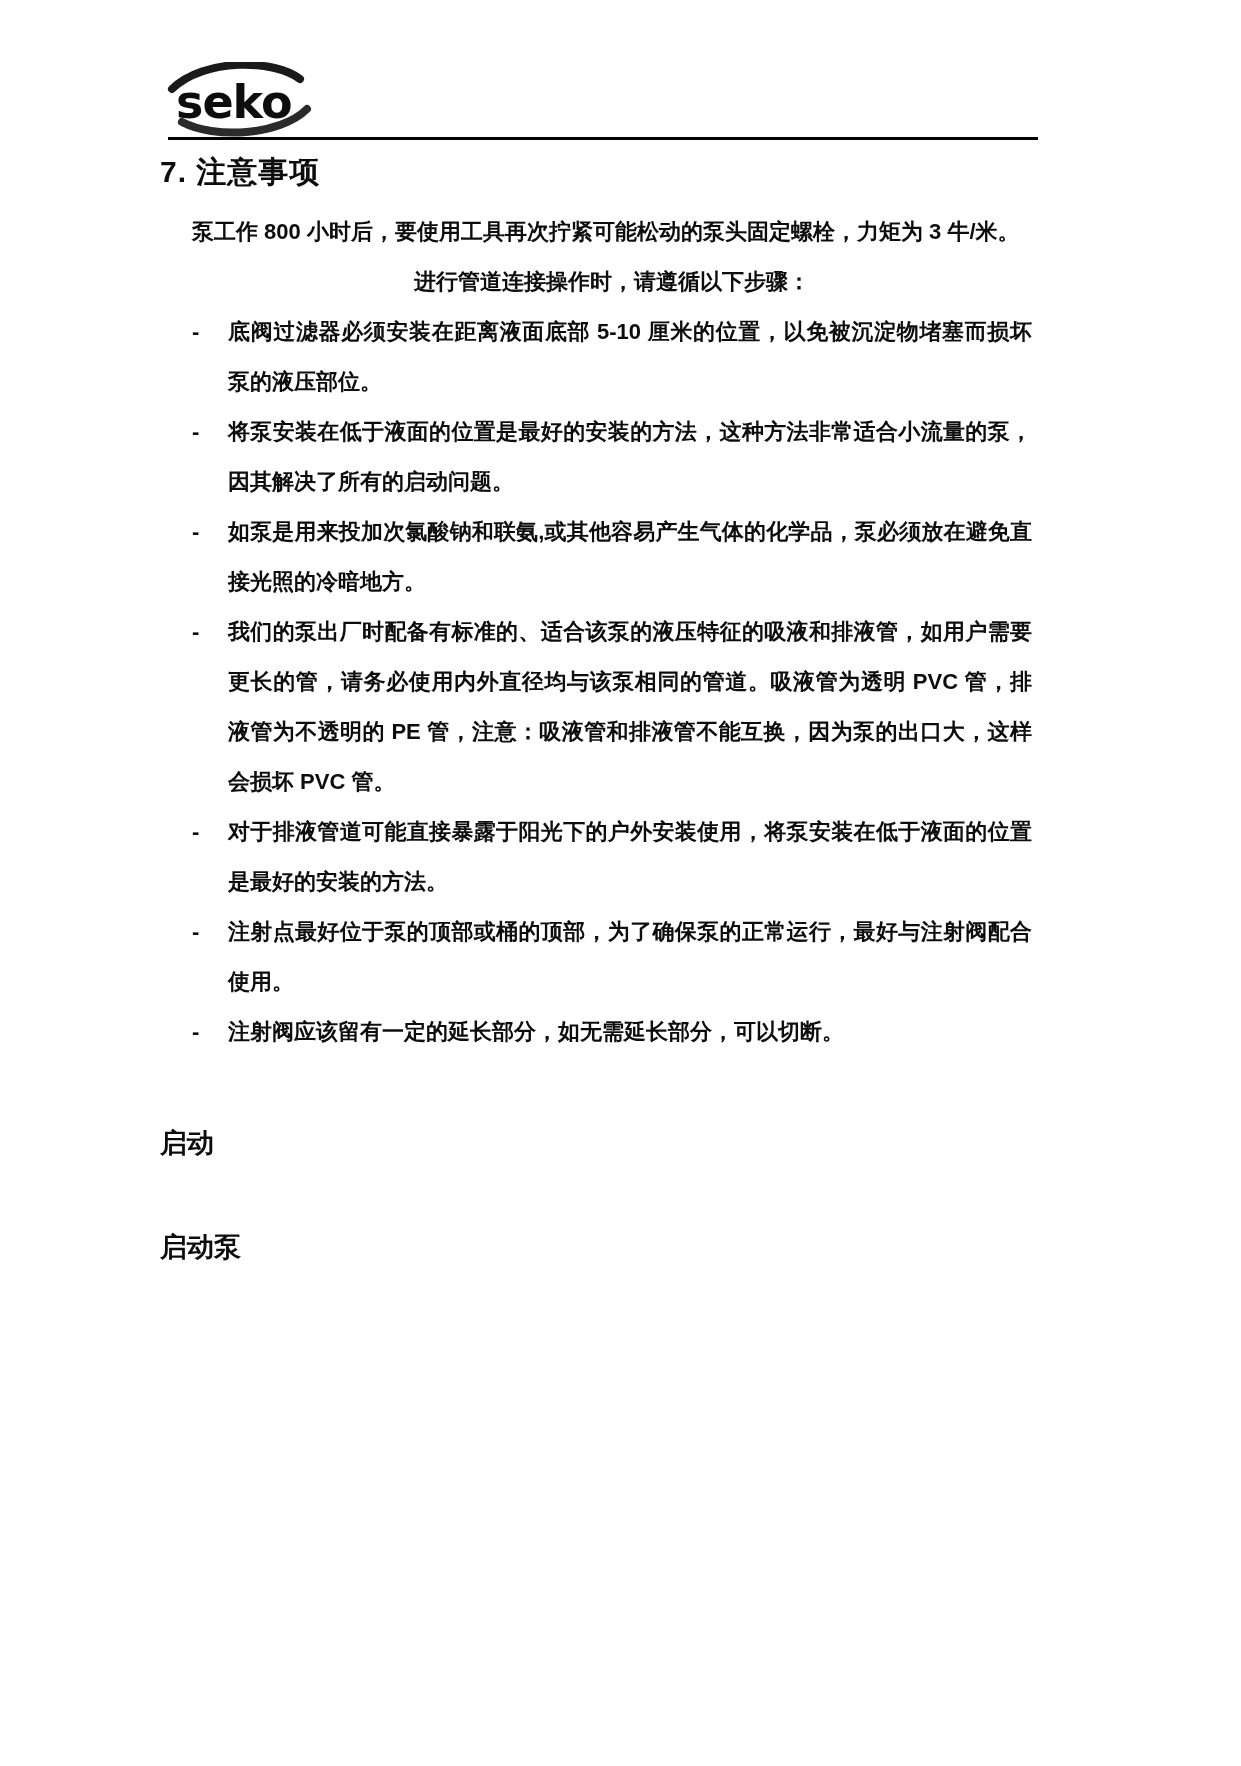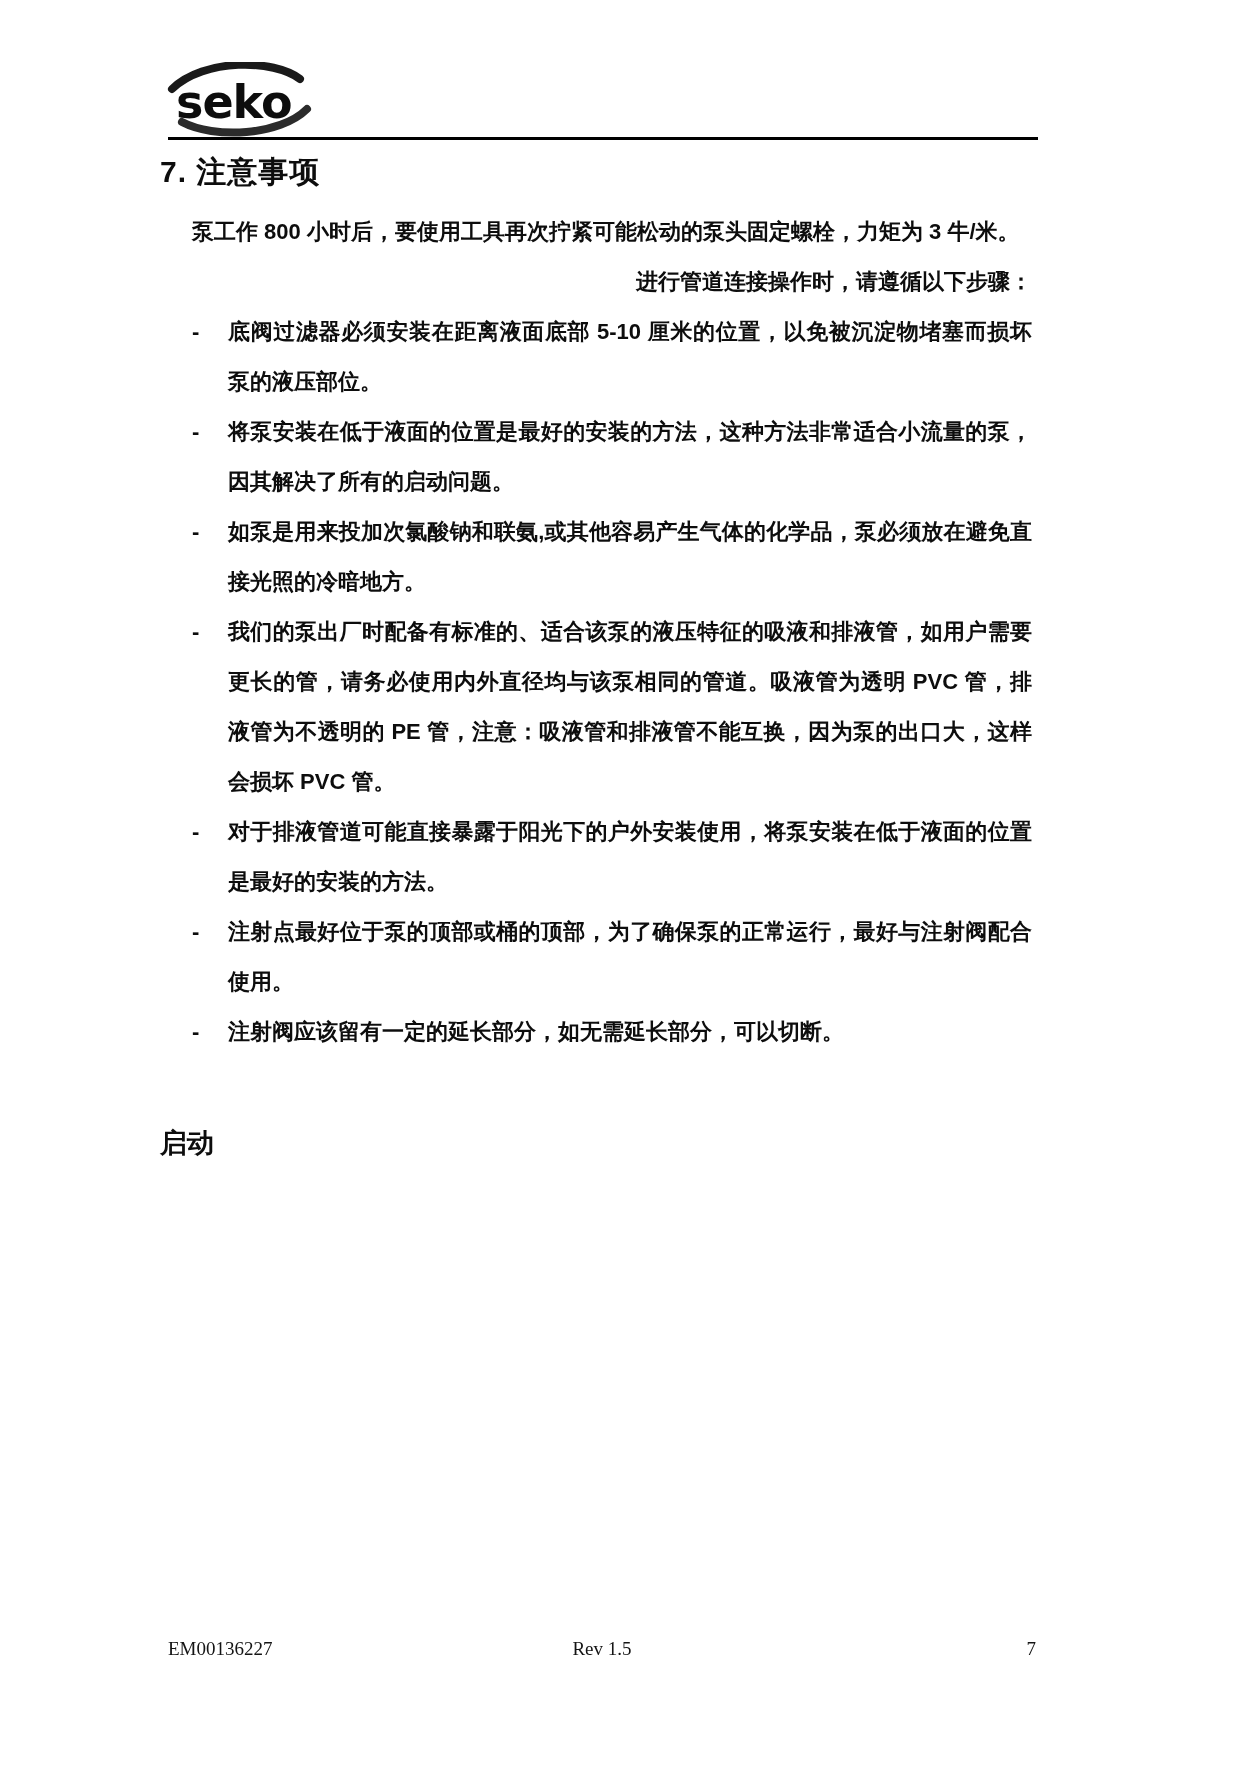--- a/index.html
+++ b/index.html
@@ -56,21 +56,21 @@
     line-height: 50px;
     color: #0d0d0d;
     margin-left: 32px;
   }
   .para {
     margin: 0;
     text-align: justify;
   }
   .steps-intro {
     margin: 0;
-    text-align: right;
+    text-align: center;
   }
   .bullet-list {
     margin: 0;
   }
   .bullet {
     display: flex;
     align-items: flex-start;
   }
   .bullet-marker {
     flex: 0 0 36px;
@@ -161,22 +161,18 @@
           </div>
           <div class="bullet">
             <span class="bullet-marker">-</span>
             <span class="bullet-text">注射阀应该留有一定的延长部分，如无需延长部分，可以切断。</span>
           </div>
         </div>
     </div>
 
     <div id="sections">
         <h2 class="sub-section-heading">启动</h2>
+        <h2 class="sub-section-heading">启动泵</h2>
       </div>
   </main>
 
-  <footer class="page-footer">
-    <span class="footer-left">EM00136227</span>
-    <span class="footer-mid">Rev 1.5</span>
-    <span class="footer-right">7</span>
-  </footer>
 
 </div>
 
 </body></html>

